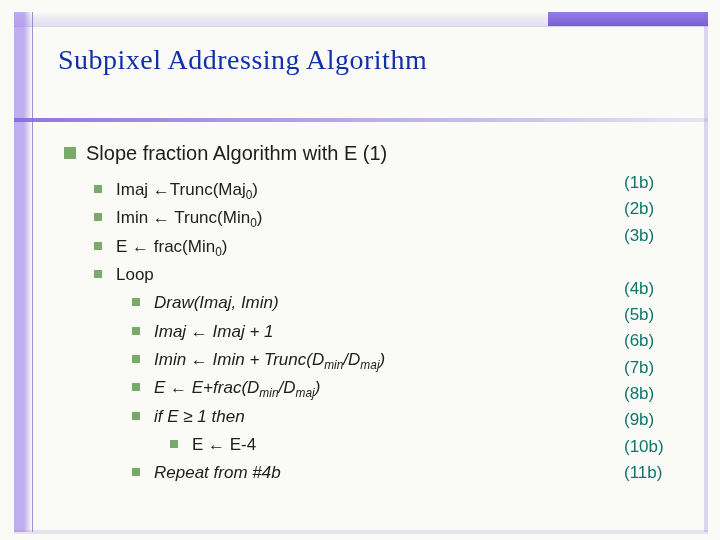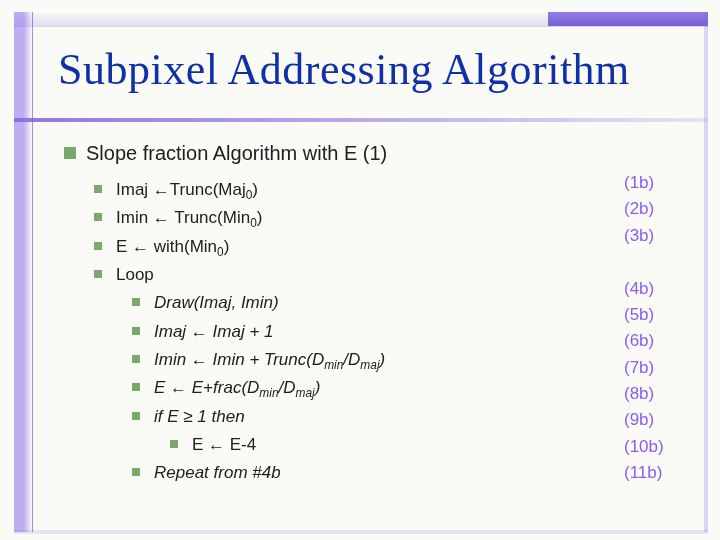--- a/index.html
+++ b/index.html
@@ -78,21 +78,21 @@
     right: 12px;
     height: 4px;
     background: rgba(120,100,200,0.15);
   }
 
   .title {
     position: absolute;
     top: 44px;
     left: 58px;
     font-family: "Georgia", "Times New Roman", serif;
-    font-size: 44px;
+    font-size: 28px;
     color: #1030a8;
     font-weight: 400;
     letter-spacing: 0.5px;
   }
 
   .content {
     position: absolute;
     top: 138px;
     left: 64px;
     right: 44px;
@@ -123,21 +123,21 @@
   .lvl1 { margin-left: 0; font-size: 20px; }
   .lvl1 .sq { top: 9px; width: 12px; height: 12px; }
   .lvl2 { margin-left: 30px; }
   .lvl3 { margin-left: 68px; font-style: italic; }
   .lvl4 { margin-left: 106px; }
 
   .line-labels {
     position: absolute;
     top: 170px;
     right: 40px;
-    color: #8b5cf6;
+    color: #0f766e;
     font-size: 17px;
     line-height: 1.55;
     text-align: left;
     width: 56px;
   }
   .lbl { height: 26.3px; }
   .lbl.gap { height: 27px; visibility: hidden; }
 
   sub { font-size: 0.7em; vertical-align: sub; line-height: 0; }
 </style>
@@ -173,21 +173,21 @@
     <div class="bullet-row lvl2">
       <span class="sq small"></span>
       <span>
         <span>Imin ← Trunc(Min</span><sub>0</sub><span>)</span>
       </span>
     </div>
 
     <div class="bullet-row lvl2">
       <span class="sq small"></span>
       <span>
-        <span>E ← with(Min</span><sub>0</sub><span>)</span>
+        <span>E ← frac(Min</span><sub>0</sub><span>)</span>
       </span>
     </div>
 
     <div class="bullet-row lvl2">
       <span class="sq small"></span>
       <span>Loop</span>
     </div>
 
     <div class="bullet-row lvl3">
       <span class="sq small"></span>

